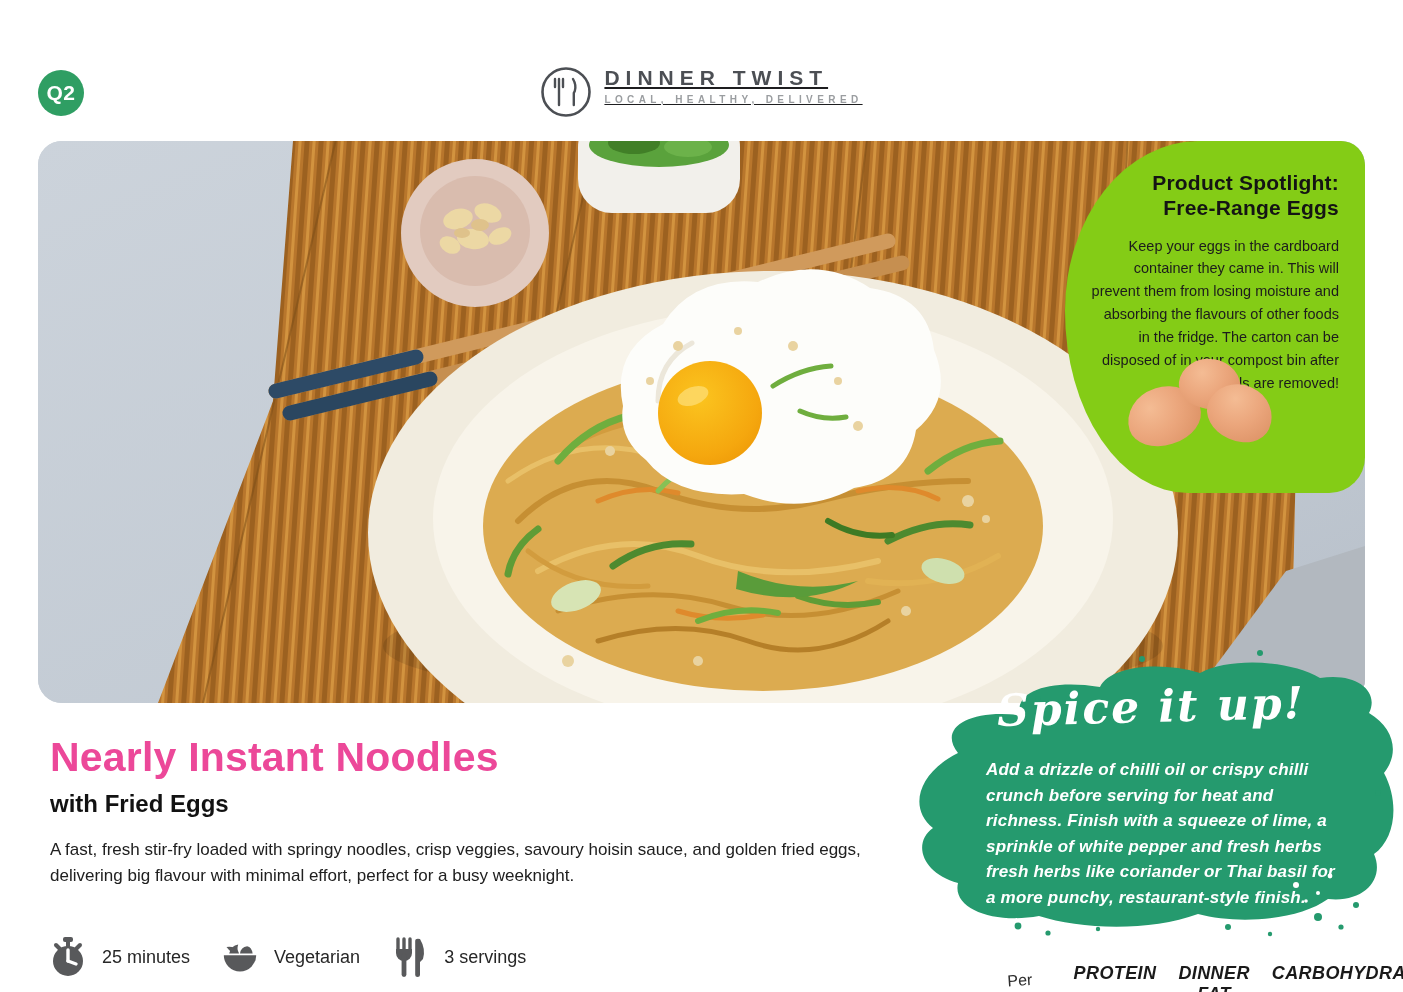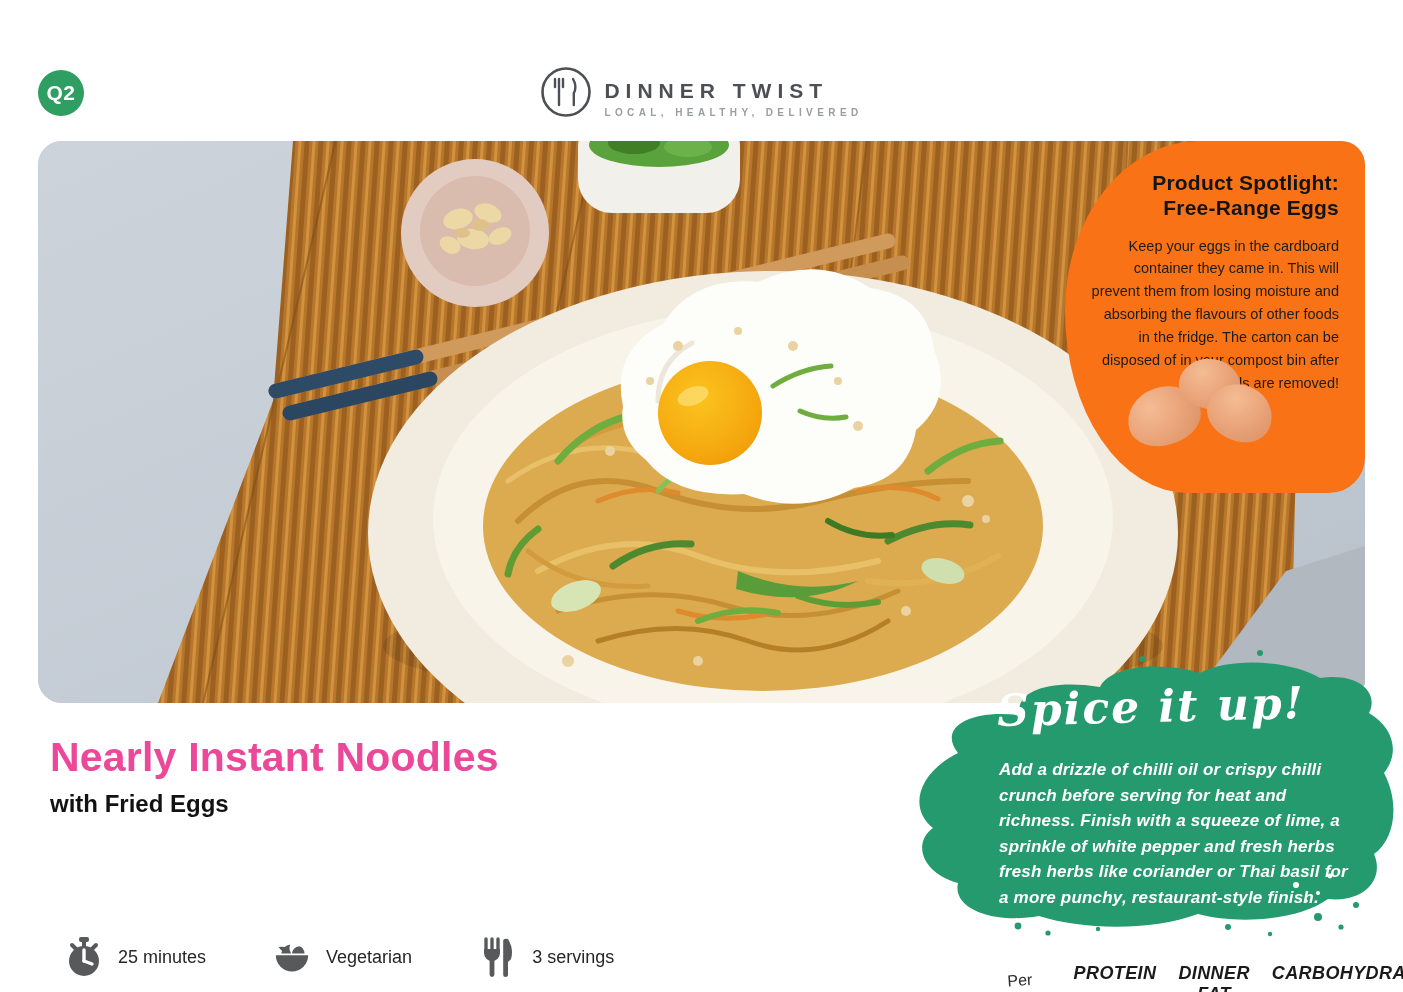--- a/index.html
+++ b/index.html
@@ -6,65 +6,65 @@
   html,body { background:#ffffff; }
   body { font-family:"Liberation Sans", sans-serif; color:#1d1d1f; }
   .page { position:relative; width:1403px; height:992px; background:#ffffff; overflow:hidden;margin-top:48px; }
 
   
   .badge {
     position:absolute; left:38px; top:22px; width:46px; height:46px; border-radius:50%;
     display:flex; align-items:center; justify-content:center;
     color:#fff; font-weight:bold; font-size:21px; letter-spacing:.5px;
   }
-  .brand { position:absolute; left:0; top:18px; width:100%; display:flex; justify-content:center; align-items:flex-end; gap:12px; }
+  .brand { position:absolute; left:0; top:18px; width:100%; display:flex; justify-content:center; align-items:flex-start; gap:12px;text-decoration:underline; }
   .brand-icon { width:52px; height:52px; }
   .brand-text .brand-name { font-size:21px; font-weight:bold; letter-spacing:6px; color:#4c4f54; }
   .brand-text .brand-tagline { font-size:10px; font-weight:bold; letter-spacing:4.4px; color:#9a9da0; margin-top:4px; }
 
   
   .photo { position:absolute; left:38px; top:93px; width:1327px; height:562px; border-radius:24px; overflow:hidden; background:#c7ced6; }
   .photo-svg { position:absolute; left:0; top:0; width:100%; height:100%; display:block; }
 
   
   .spotlight {
     position:absolute; top:0; right:0; width:300px; height:352px;
-    background:#f97316;
+    background:#84cc16;
     border-radius:150px 24px 40px 46% / 190px 24px 40px 58%;
     padding:30px 26px 0 24px; text-align:right;
   }
   .spotlight-title { font-size:21px; font-weight:800; line-height:1.18; color:#141414; white-space:pre-line; letter-spacing:.2px; }
   .spotlight-body { margin-top:14px; font-size:14.5px; line-height:1.58; color:#1c1c1c; }
   .spotlight-eggs { position:absolute; left:62px; top:212px; width:150px; height:110px; }
   .egg { position:absolute; border-radius:50% 50% 50% 50% / 56% 56% 46% 46%;
          background:radial-gradient(circle at 35% 30%, #f4bc94 0%, #eba67c 45%, #d98d60 100%); }
   .egg1 { width:74px; height:58px; left:0;  top:34px; transform:rotate(-18deg); }
   .egg2 { width:62px; height:50px; left:52px; top:6px;  transform:rotate(8deg); }
   .egg3 { width:66px; height:56px; left:80px; top:32px; transform:rotate(24deg); }
 
   
   .title { position:absolute; left:50px; top:686px; font-size:41px; font-weight:800; letter-spacing:.2px; color:#ec4899; }
   .subtitle { position:absolute; left:50px; top:742px; font-size:24px; font-weight:800; color:#121212; }
   .description { position:absolute; left:50px; top:789px; width:845px; font-size:17px; line-height:1.55; color:#202020; }
 
-  .meta { position:absolute; left:66px; top:889px; display:flex; align-items:center; gap:68px; }
+  .meta { position:absolute; left:50px; top:889px; display:flex; align-items:center; gap:32px; }
   .meta-item { display:flex; align-items:center; gap:16px; }
   .meta-item svg { width:36px; height:40px; }
   .meta-label { font-size:18px; color:#272727; }
 
   
   .tip { position:absolute; left:898px; top:585px; width:506px; height:335px; }
   .tip-bg { position:absolute; left:0; top:0; width:100%; height:100%; }
   .tip-heading {
     position:absolute; left:0; top:48px; width:100%; text-align:center;
     color:#fff; font-family:"DejaVu Serif", serif; font-style:italic; font-weight:bold;
     font-size:44px; letter-spacing:2px; transform:rotate(-1.5deg);
   }
   .tip-body {
-    position:absolute; left:101px; top:124px; width:360px;
+    position:absolute; left:88px; top:124px; width:360px;
     color:#fff; font-size:17px; font-weight:bold; font-style:italic; line-height:1.5;
     white-space:pre-line; letter-spacing:.2px;
   }
 
   
   .nutrition { position:absolute; left:1008px; top:915px; display:flex; align-items:flex-start; gap:22px; }
   .per-serve { font-size:16px; color:#2d2d2d; transform:rotate(-4deg); margin-top:8px; }
   .nut-col { text-align:center; }
   .nut-name { font-size:18px; font-weight:800; letter-spacing:.4px; color:#1a1a1a;font-style:italic; }
   .nut-value { font-size:21px; color:#2a2a2a; margin-top:3px; }
@@ -225,20 +225,21 @@
       <div class="spotlight-eggs">
         <span class="egg egg1"></span>
         <span class="egg egg2"></span>
         <span class="egg egg3"></span>
       </div>
     </div>
   </div>
 
   <h1 class="title">Nearly Instant Noodles</h1>
   <h2 class="subtitle">with Fried Eggs</h2>
+  <p class="description">A fast, fresh stir-fry loaded with springy noodles, crisp veggies, savoury hoisin sauce, and golden fried eggs, delivering big flavour with minimal effort, perfect for a busy weeknight.</p>
 
   <div class="meta">
     <div class="meta-item">
       <svg viewBox="0 0 36 40">
         <rect x="13" y="0" width="10" height="5" rx="2" fill="#58595b"></rect>
         <rect x="16" y="4" width="4" height="6" fill="#58595b"></rect>
         <line x1="6" y1="8" x2="10" y2="12" stroke="#58595b" stroke-width="4" stroke-linecap="round"></line>
         <line x1="30" y1="8" x2="26" y2="12" stroke="#58595b" stroke-width="4" stroke-linecap="round"></line>
         <circle cx="18" cy="24" r="15" fill="#58595b"></circle>
         <path d="M18 24 L18 13" stroke="#fff" stroke-width="3.4" stroke-linecap="round"></path>

